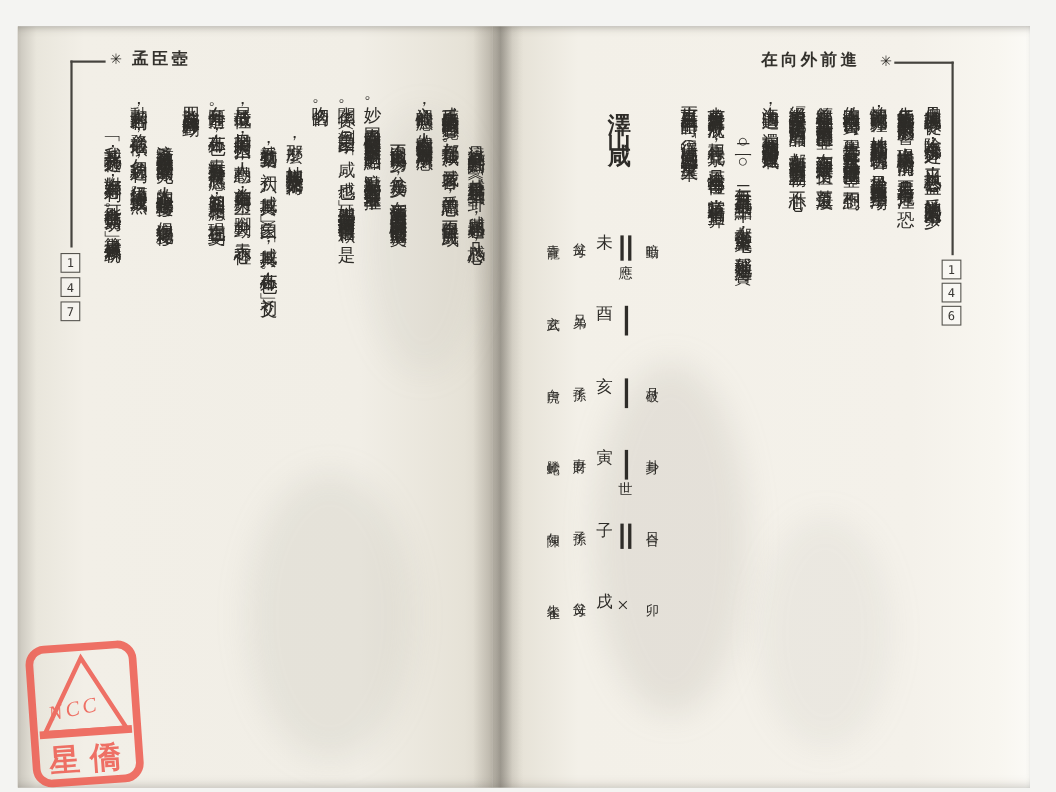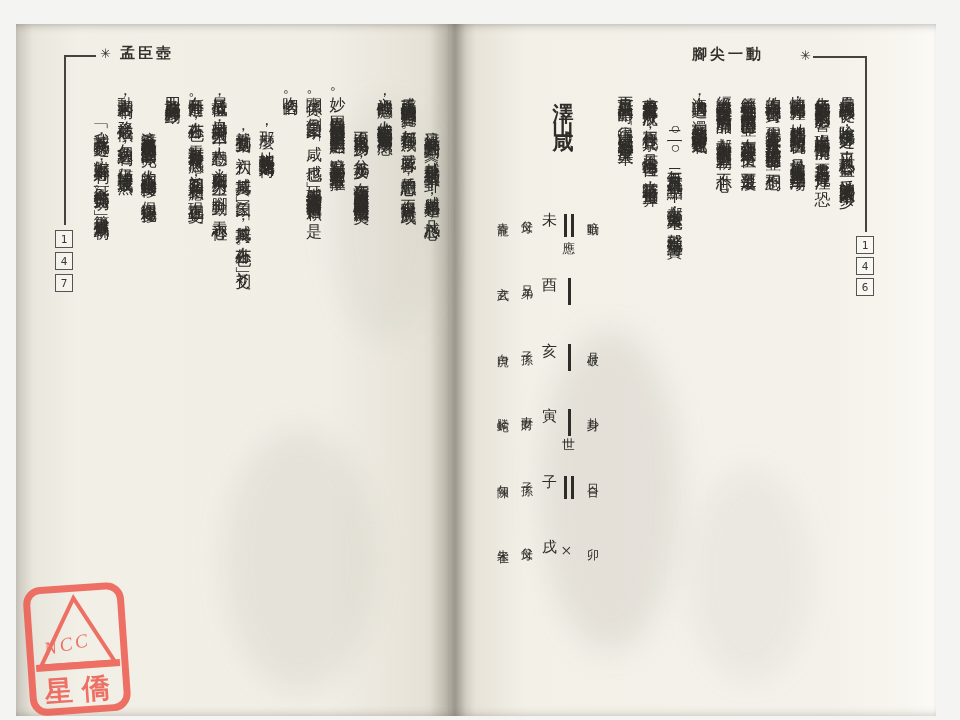--- a/index.html
+++ b/index.html
@@ -54,21 +54,21 @@
     <span class="orn" style="left:100px;top:46px;">✳</span>
     <span class="htitle" style="left:120px;top:44px;">孟臣壺</span>
   </div>
   <div>
       <div class="pnum" style="left: 55px; top: 230px;">1</div>
       <div class="pnum" style="left: 55px; top: 252px;">4</div>
       <div class="pnum" style="left: 55px; top: 274px;">7</div>
     </div>
 
   <div>
-    <span class="htitle" style="left:692px;top:45px;">腳尖一動</span>
+    <span class="htitle" style="left:692px;top:45px;">在向外前進</span>
     <span class="orn" style="left:800px;top:48px;">✳</span>
     <div class="hline" style="left:813px;top:56px;width:54px;"></div>
     <div class="vline" style="left:865px;top:56px;height:176px;"></div>
   </div>
   <div>
       <div class="pnum" style="left: 856px; top: 236px;">1</div>
       <div class="pnum" style="left: 856px; top: 257px;">4</div>
       <div class="pnum" style="left: 856px; top: 278px;">6</div>
     </div>
 

